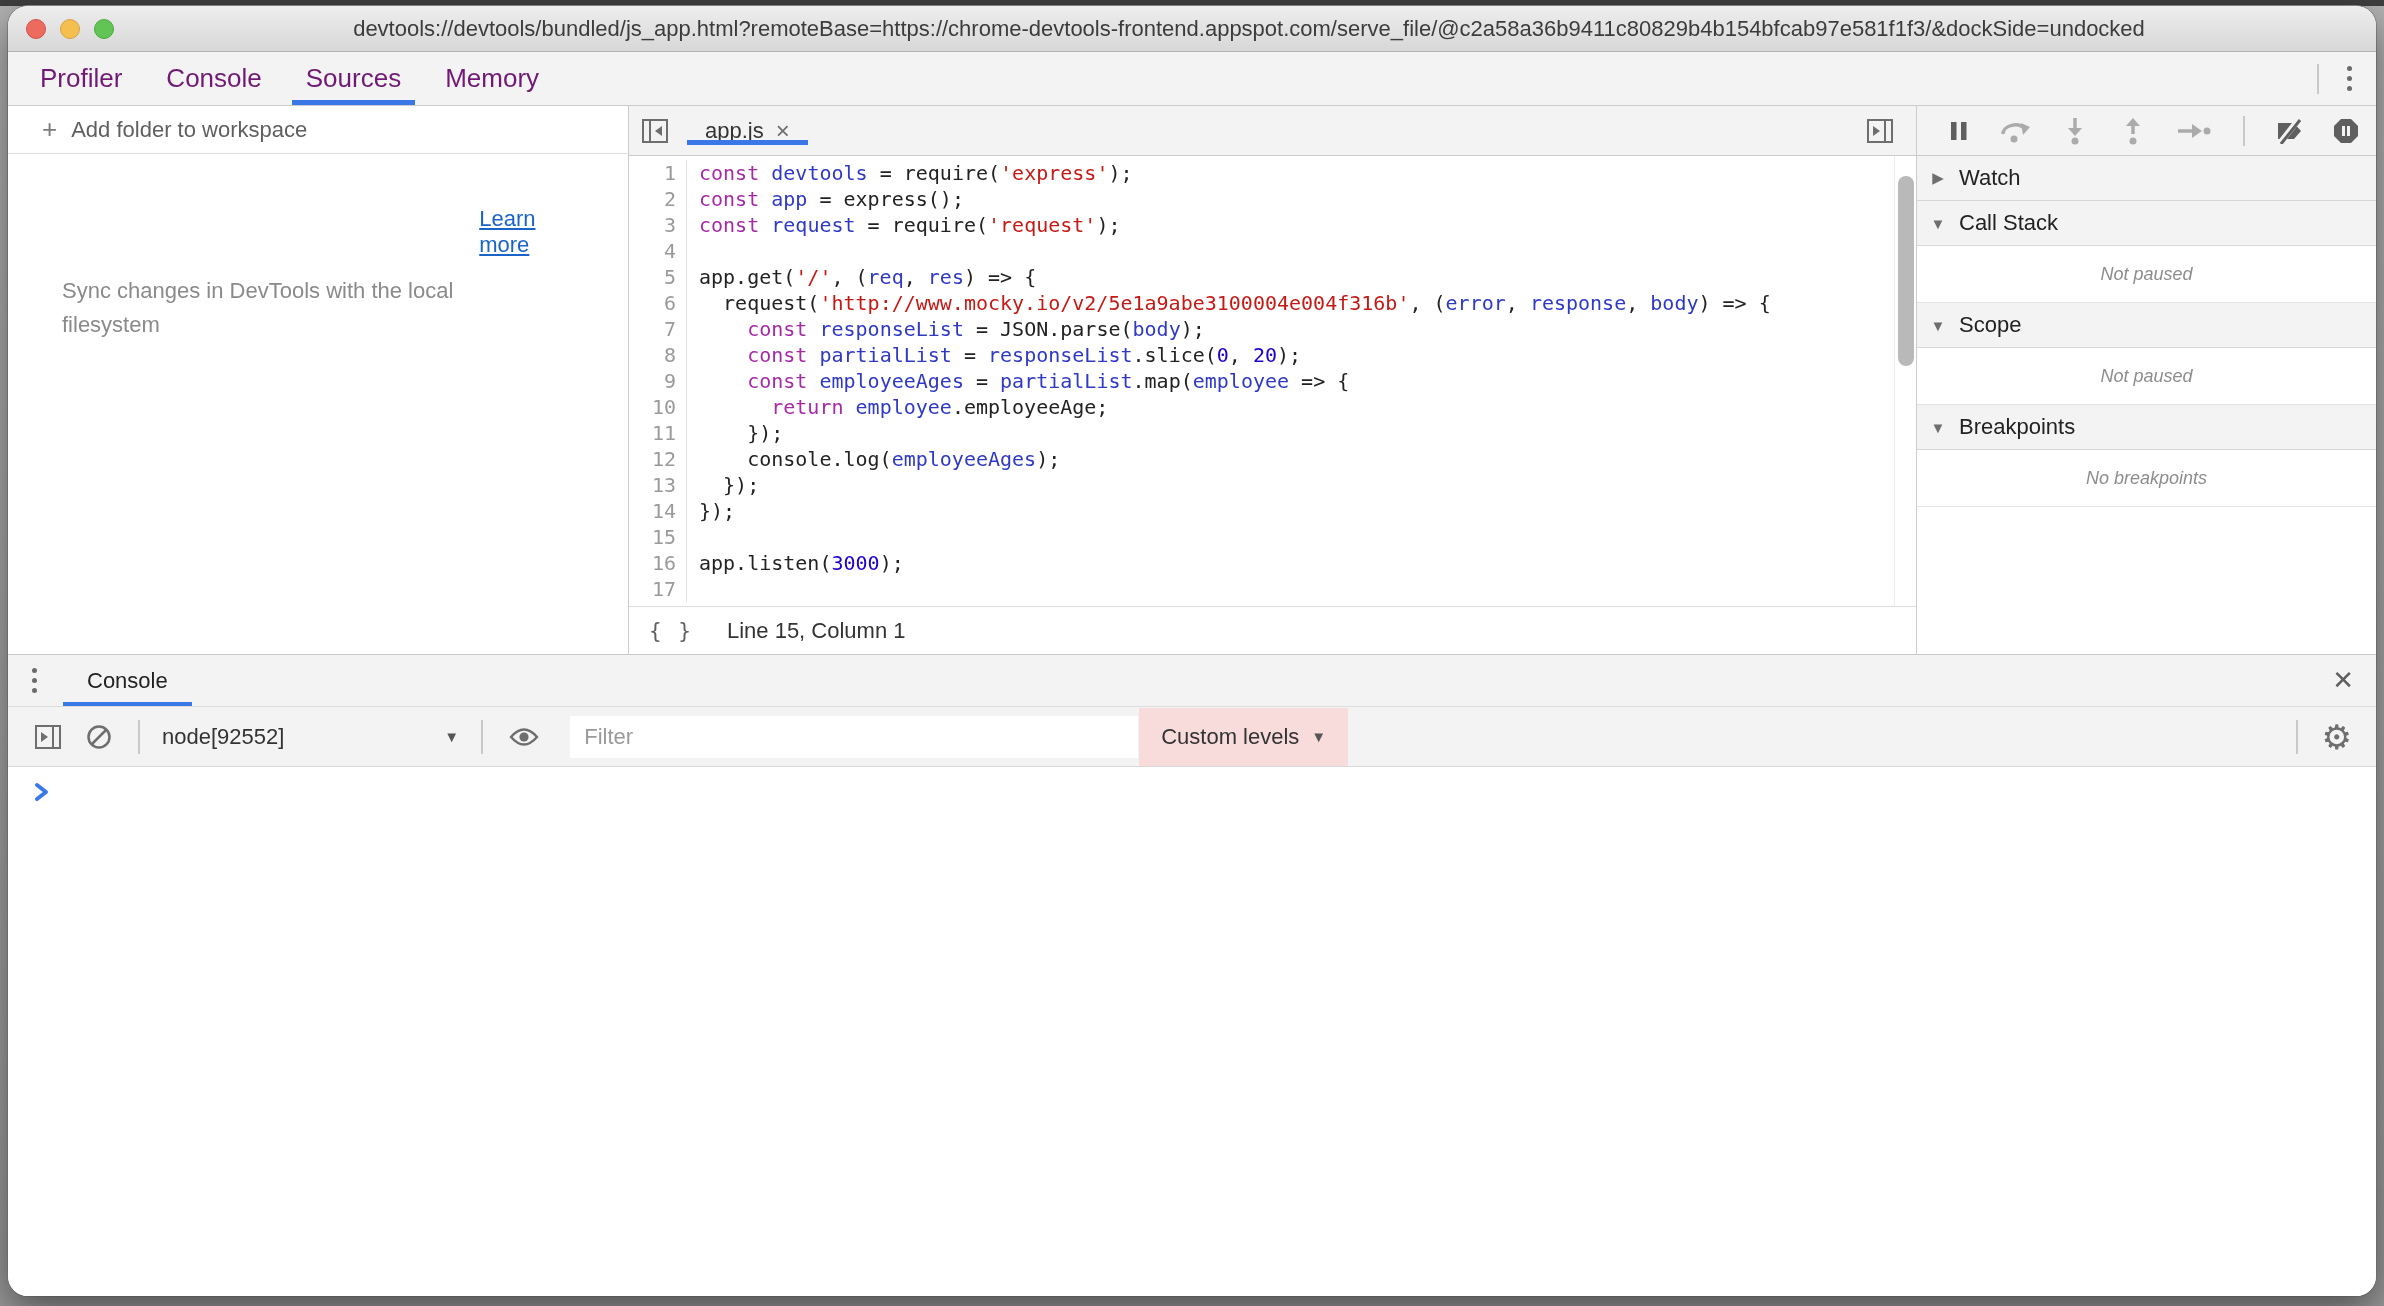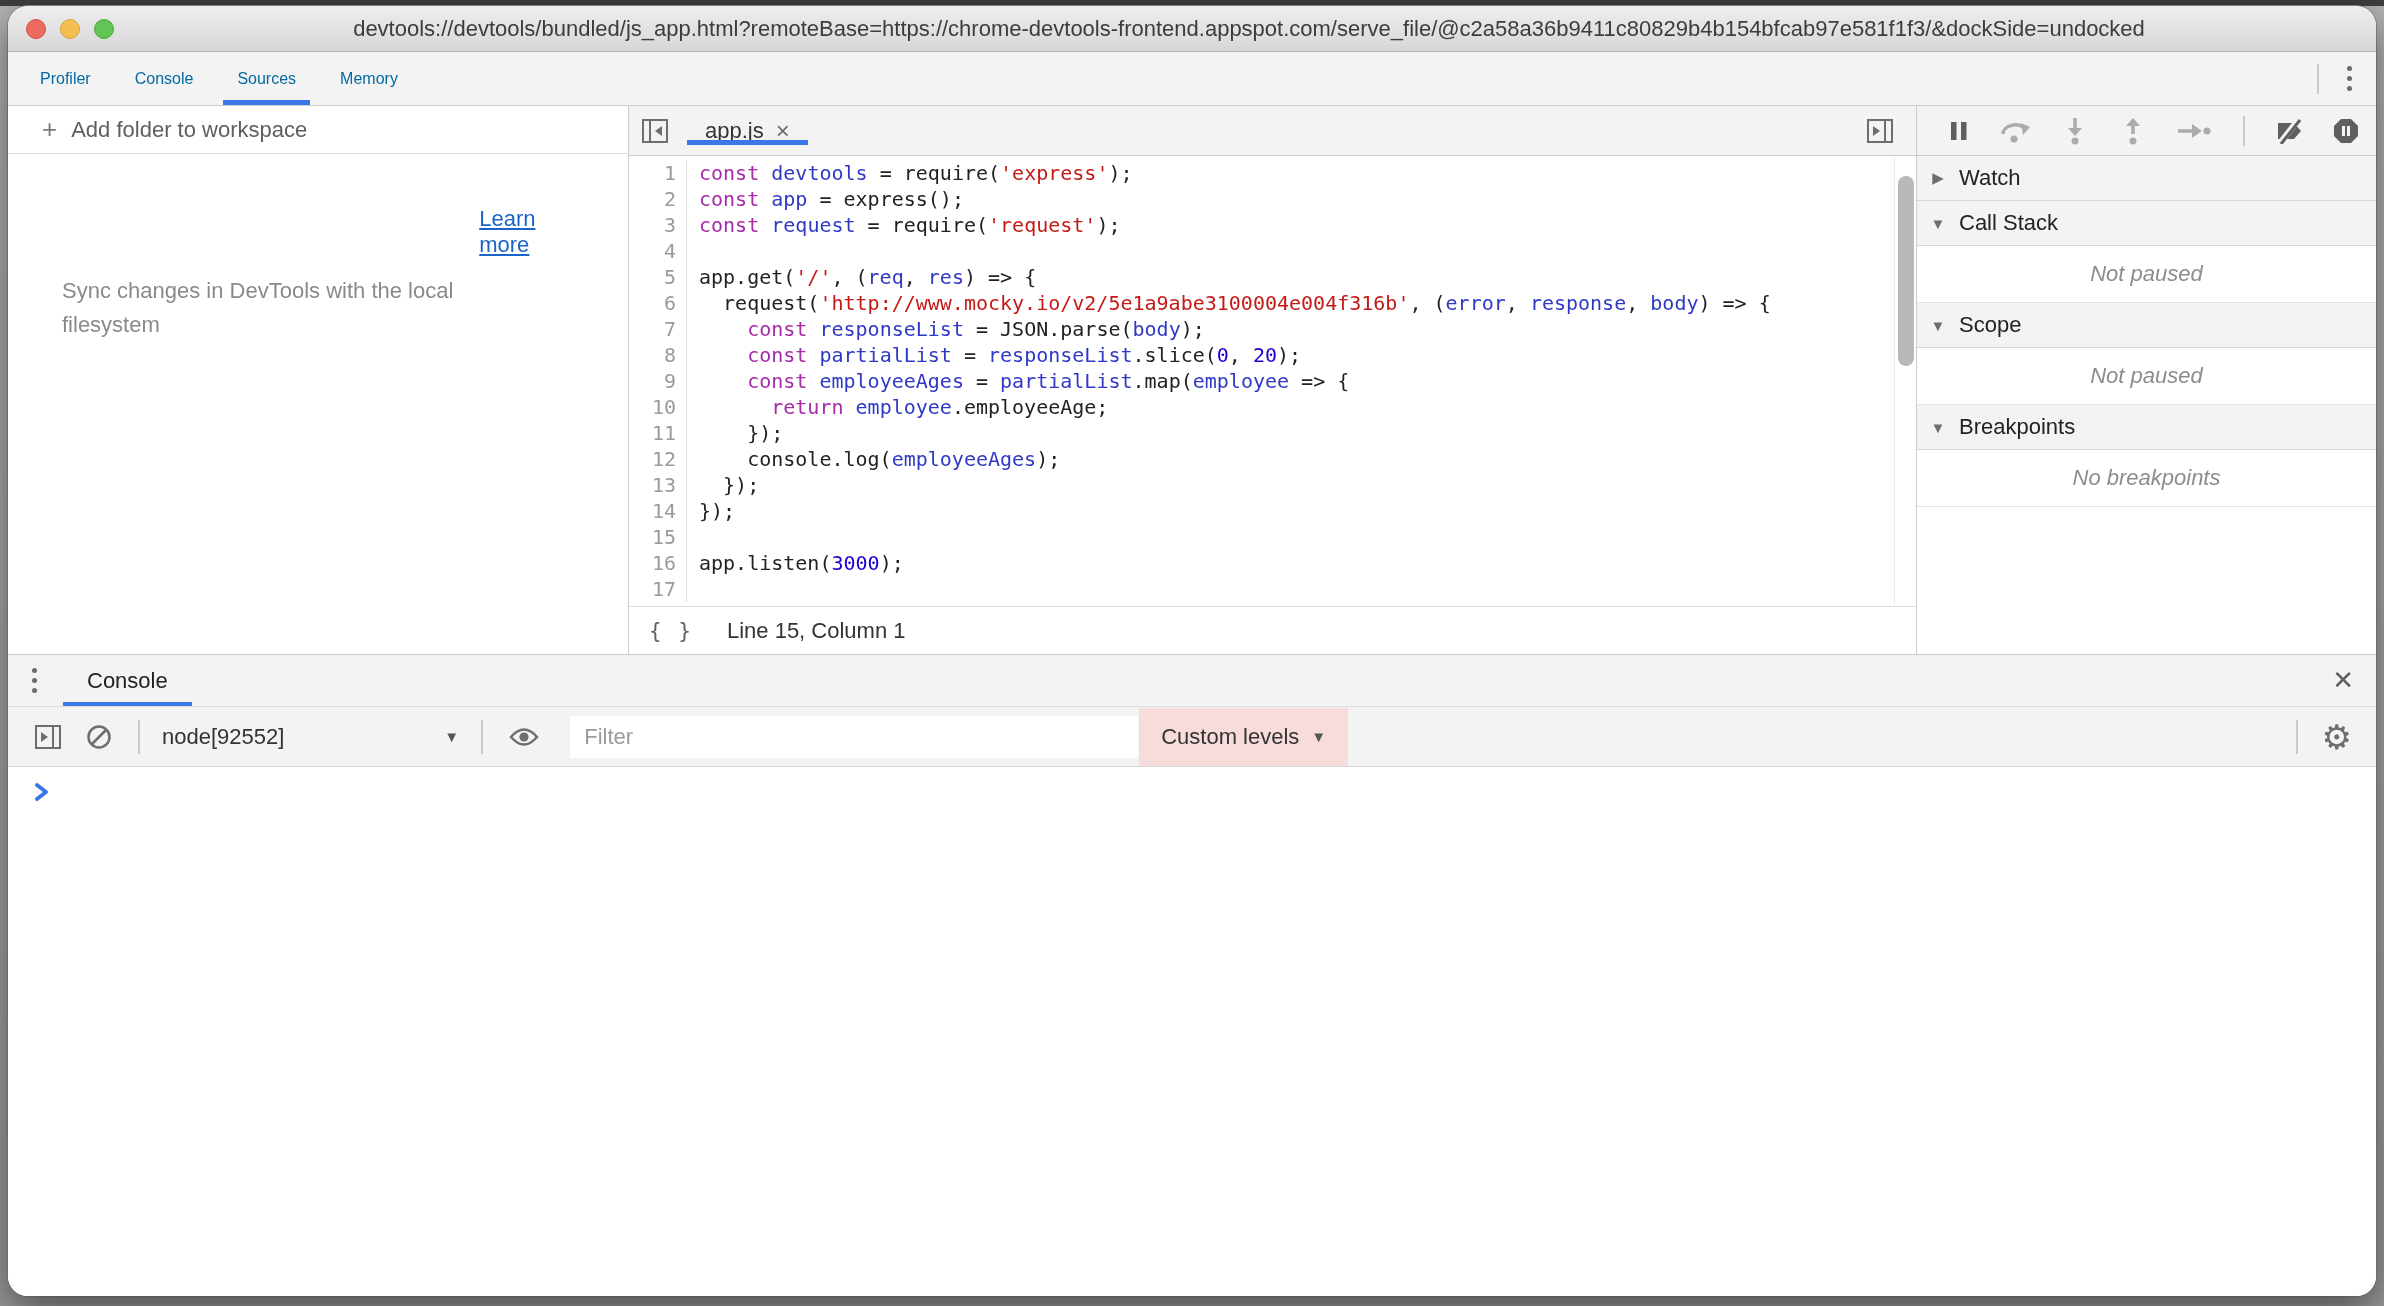--- a/index.html
+++ b/index.html
@@ -28,21 +28,21 @@
   .title-text {
     flex:1; text-align:center; font-size:22px; color:#3c3c3c;
     white-space:nowrap; overflow:hidden; text-overflow:ellipsis;
   }
   
   .main-tabbar {
     height:54px; flex:0 0 54px; background:#f3f3f3; border-bottom:1px solid #ccc;
     display:flex; align-items:stretch; padding-left:10px;
   }
   .main-tab {
-    display:flex; align-items:center; padding:0 22px; font-size:16px; color:#0369a1;
+    display:flex; align-items:center; padding:0 22px; font-size:26px; color:#701a75;
     position:relative; cursor:default;
   }
   .main-tab.active::after {
     content:""; position:absolute; left:8px; right:8px; bottom:0; height:5px; background:#3b78e7;
   }
   .tabbar-right { margin-left:auto; display:flex; align-items:center; padding-right:14px; }
   .vsep { width:2px; height:30px; background:#c9c9c9; margin:0 18px; }
   .kebab { display:flex; flex-direction:column; gap:5px; padding:6px 10px; }
   .kebab i { width:5px; height:5px; border-radius:50%; background:#6b6b6b; }
   
@@ -107,21 +107,21 @@
     display:flex; align-items:center; gap:30px; padding-left:32px;
   }
   .section-header {
     height:45px; background:#f3f3f3; border-bottom:1px solid #d6d6d6;
     display:flex; align-items:center; gap:12px; padding-left:12px;
     font-size:22px; color:#222;
   }
   .section-header .arrow { font-size:15px; color:#6e6e6e; width:18px; text-align:center; }
   .section-content {
     height:57px; display:flex; align-items:center; justify-content:center;
-    font-size:22px; color:#8d8d8d; font-style:italic; border-bottom:1px solid #e4e4e4; background:#fff;
+    font-size:18px; color:#8d8d8d; font-style:italic; border-bottom:1px solid #e4e4e4; background:#fff;
   }
   
   .drawer { flex:1; display:flex; flex-direction:column; border-top:1px solid #c9c9c9; min-height:0; }
   .drawer-header {
     height:52px; flex:0 0 52px; background:#f3f3f3; border-bottom:1px solid #ddd;
     display:flex; align-items:stretch; padding-left:14px;
   }
   .drawer-header .kebab { align-self:center; }
   .drawer-tab {
     display:flex; align-items:center; padding:0 24px; margin-left:16px;

